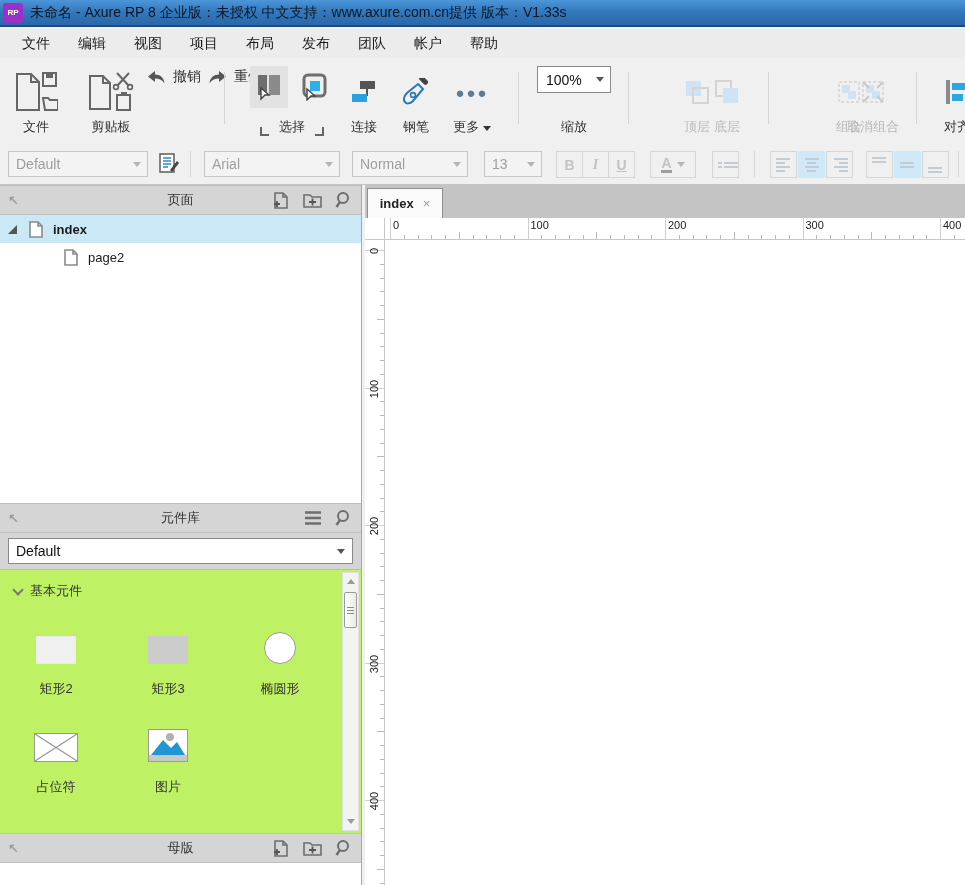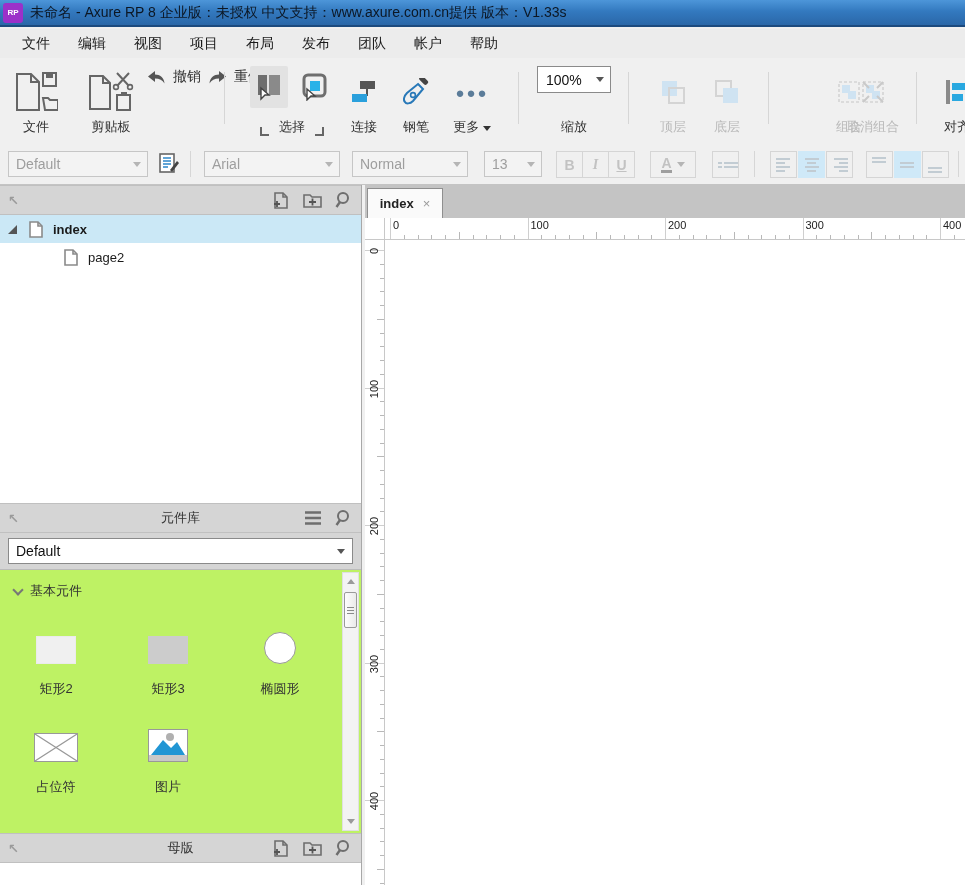--- a/index.html
+++ b/index.html
@@ -271,21 +271,21 @@
         <span class="zval">100%</span>
         <span class="zarrow">
             <span class="caret"></span>
           </span>
       </div>
       <div class="tlabel">缩放</div>
     </div>
 
     <div class="tsep" style="left:628px;"></div>
 
-    <div class="tgroup" style="left:650px;width:46px;">
+    <div class="tgroup" style="left:674px;width:46px;">
       <div class="iconzone">
         <svg width="28" height="28" viewBox="0 0 28 28">
           <rect x="3" y="3" width="15" height="15" fill="#cfe3f2"></rect>
           <rect x="10" y="10" width="15" height="15" fill="none" stroke="#d4d4d4" stroke-width="2"></rect>
         </svg>
       </div>
       <div class="tlabel dis">顶层</div>
     </div>
 
     <div class="tgroup" style="left:704px;width:46px;">
@@ -435,20 +435,21 @@
       </span>
     </div>
     <div class="fsep" style="left:958px;"></div>
   </div>
 
   <div class="left-col">
 
     <div>
       <div class="panel-header">
         <span class="ph-collapse">↖</span>
+        <span class="ph-title">页面</span>
         <span class="ph-icons">
           <svg width="18" height="18" viewBox="0 0 18 18">
             <path d="M3 2 h8 l4 4 v11 h-12 z" fill="none" stroke="#6e6e6e" stroke-width="1.6"></path>
             <path d="M11 2 v4 h4" fill="none" stroke="#6e6e6e" stroke-width="1.6"></path>
             <path d="M2 13 h6 M5 10 v6" stroke="#555" stroke-width="1.8"></path>
           </svg>
           <svg width="19" height="18" viewBox="0 0 19 18">
             <path d="M1 4 h6 l2 2 h9 v10 h-17 z" fill="none" stroke="#6e6e6e" stroke-width="1.6"></path>
             <path d="M6 11 h7 M9.5 7.5 v7" stroke="#555" stroke-width="1.8"></path>
           </svg>

